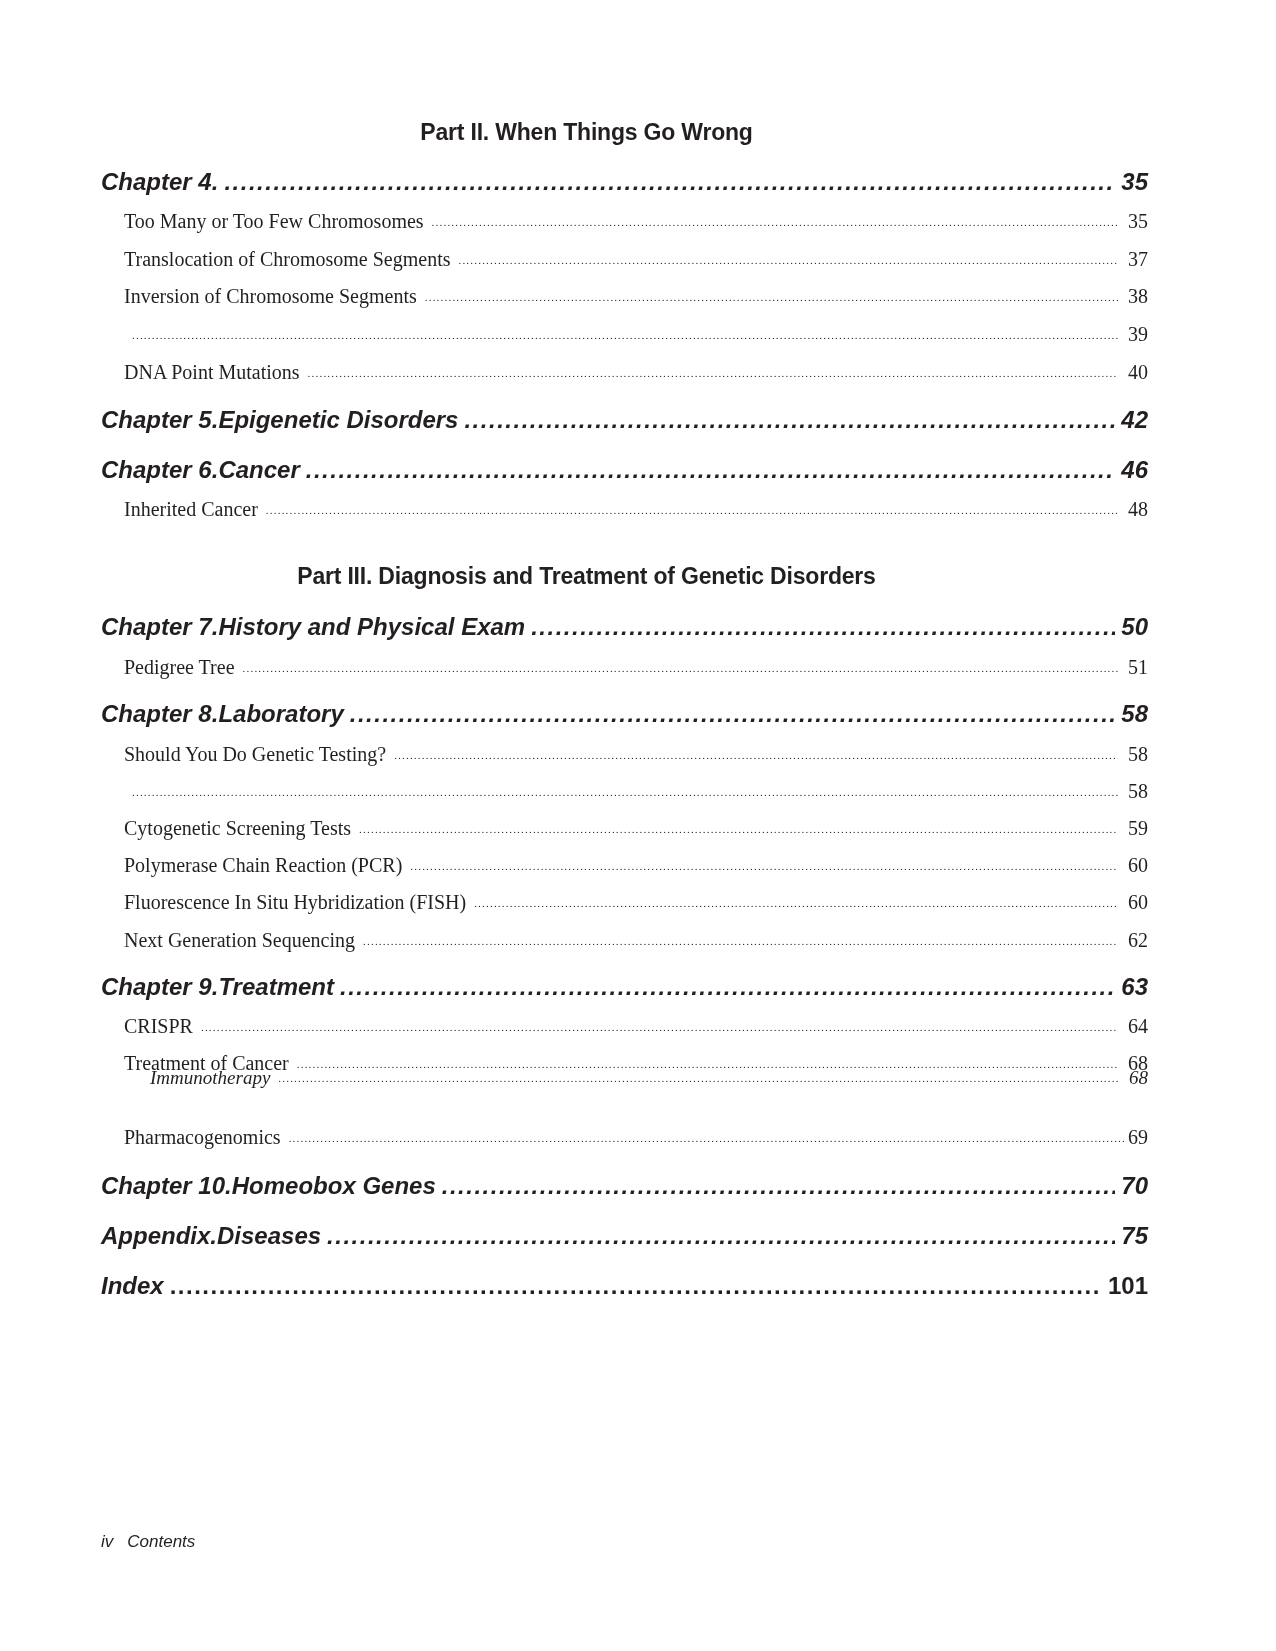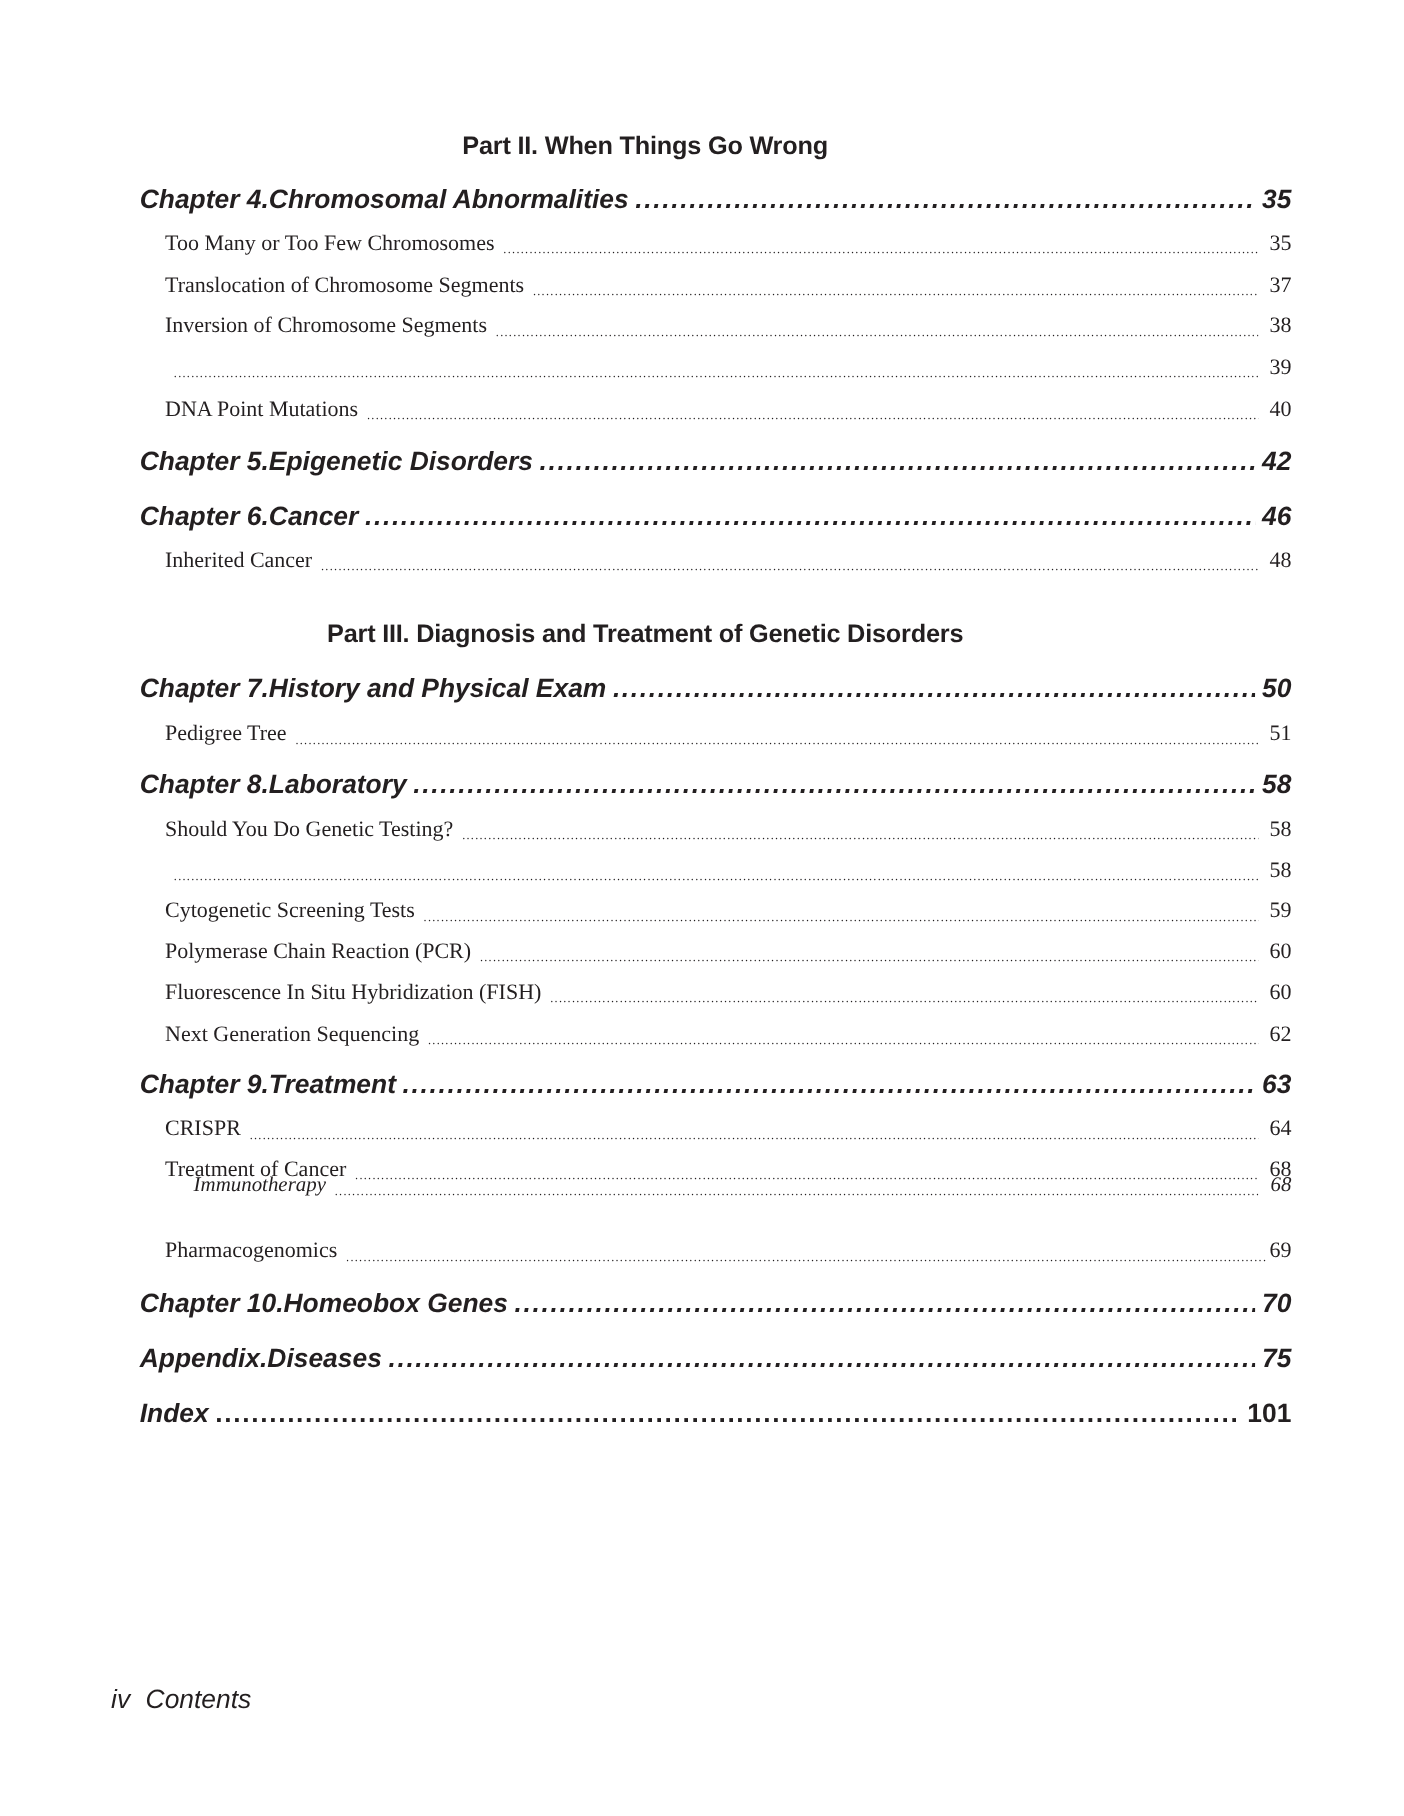--- a/index.html
+++ b/index.html
@@ -4,21 +4,21 @@
   <style>
     html, body { margin: 0; padding: 0; background: #ffffff; }
     body { width: 1276px; height: 1651px; position: relative; overflow: hidden; color: #231f20; }
 
     .part-title {
       position: absolute; left: 0; width: 1173px; text-align: center;
       font-family: "Liberation Sans", sans-serif; font-weight: bold;
       font-size: 23px; letter-spacing: -0.2px;
     }
 
-    .row { position: absolute; left: 101px; width: 1047px; display: flex; align-items: flex-end; white-space: nowrap; margin-left: 26px; }
+    .row { position: absolute; left: 101px; width: 1047px; display: flex; align-items: center; white-space: nowrap; }
     .row .dots { flex: 1 1 auto; overflow: hidden; margin: 0 6px; }
     .row .dots::after { content: "........................................................................................................................................................................................................................................................................................................................................................"; }
     .row .page { flex: 0 0 auto; text-align: right; }
 
     .chapter { font-family: "Liberation Sans", sans-serif; font-weight: bold; font-style: italic; font-size: 24px; }
     .chapter .num { display: inline-block; width: 156px; }
     .chapter .dots { letter-spacing: 1.5px; }
 
     .index-row { font-family: "Liberation Sans", sans-serif; font-weight: bold; font-size: 24px; }
     .index-row .label { font-style: italic; }
@@ -26,31 +26,30 @@
 
     .section { left: 124px; width: 1024px; font-family: "Liberation Serif", serif; font-size: 20px; }
     .section .dots { font-size: 11px; letter-spacing: 1.2px; margin: 0 8px; }
     .section .page { min-width: 22px; }
     .section.tight .dots { margin-right: 0; }
 
     .subsection { left: 150px; width: 998px; font-family: "Liberation Serif", serif; font-style: italic; font-size: 19px; }
     .subsection .dots { font-size: 11px; letter-spacing: 1.2px; margin: 0 8px; font-style: normal; }
     .subsection .page { min-width: 22px; }
 
-    .footer { position: absolute; left: 101px; top: 1532px; font-family: "Liberation Sans", sans-serif; font-style: italic; font-size: 24px; }
+    .footer { position: absolute; left: 101px; top: 1532px; font-family: "Liberation Sans", sans-serif; font-style: italic; font-size: 17px; }
     .footer .folio { margin-right: 14px; }
   </style>
 </head>
 <body>
 
 <div class="part-title" style="top:119px">Part II. When Things Go Wrong</div>
 
 <div class="row chapter" style="top:168px">
   <span class="num">Chapter 4.</span>
-  <span class="label">Chromosomal Abnormalities</span>
   <span class="dots"></span>
   <span class="page">35</span>
 </div>
 <div class="row section" style="top:210px">
   <span class="label">Too Many or Too Few Chromosomes</span>
   <span class="dots"></span>
   <span class="page">35</span>
 </div>
 <div class="row section" style="top:248px">
   <span class="label">Translocation of Chromosome Segments</span>

